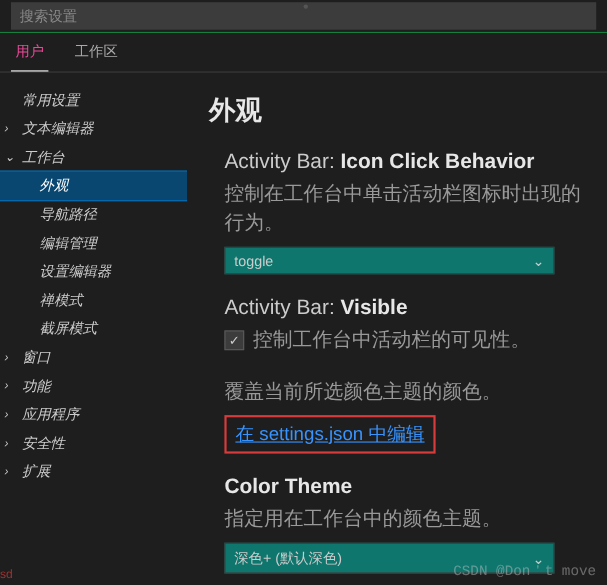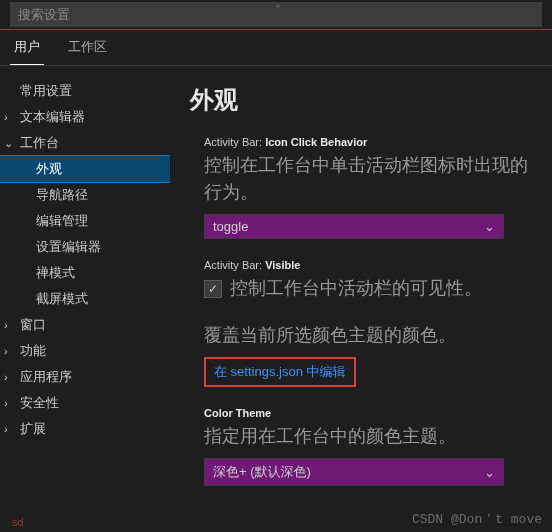--- a/index.html
+++ b/index.html
@@ -2,40 +2,40 @@
 <html><head>
 <meta charset="utf-8">
 <style>
 * { margin: 0; padding: 0; box-sizing: border-box; font-family: "Microsoft YaHei", -apple-system, sans-serif; }
 body { background: #1e1e1e; color: #ccc; width: 552px; height: 532px; overflow: hidden; font-size: 13px; }
 .search-bar { padding: 2px 10px; border-bottom: 1px solid #15803d; }
 .search-input { width: 100%; background: #3c3c3c; border: none; color: #ccc; padding: 5px 8px; font-size: 13px; outline: none; }
 .search-input::placeholder { color: #888; }
 .tabs { display: flex; border-bottom: 1px solid #3c3c3c; padding: 0 10px; }
 .tab { padding: 8px 4px; margin-right: 20px; color: #aaa; cursor: pointer; border-bottom: 1px solid transparent; }
-.tab.active { color: #e5e5e5; border-bottom: 1px solid #fff; }
+.tab.active { color: #ec4899; border-bottom: 1px solid #fff; }
 .body { display: flex; height: calc(100% - 68px); }
 .sidebar { width: 170px; padding: 12px 0; overflow-y: auto; }
-.side-item { display: flex; align-items: center; padding: 3px 8px 3px 20px; color: #ccc; cursor: pointer; font-size: 13px; line-height: 20px; }
+.side-item { display: flex; align-items: center; padding: 3px 8px 3px 20px; color: #ccc; cursor: pointer; font-size: 13px; line-height: 20px; font-style: italic; }
 .side-item.level1 { padding-left: 36px; }
 .side-item.selected { background: #094771; outline: 1px solid #007acc; color: #fff; }
 .chev { width: 14px; display: inline-block; color: #ccc; font-size: 11px; margin-right: 2px; margin-left: -16px; }
 .content { flex: 1; padding: 18px 20px; overflow-y: auto; }
 .content h1 { color: #e7e7e7; font-size: 24px; font-weight: 600; margin-bottom: 20px; }
 .setting { margin-bottom: 20px; padding-left: 12px; border-left: 2px solid transparent; }
-.setting .title { color: #ccc; font-size: 11px; margin-bottom: 4px; }
+.setting .title { color: #ccc; font-size: 19px; margin-bottom: 4px; }
 .setting .title .strong { color: #e7e7e7; font-weight: 600; }
 .setting .desc { color: #999; font-size: 18px; margin-bottom: 8px; line-height: 1.5; }
-.select { display: flex; align-items: center; justify-content: space-between; background: #701a75; border: 1px solid #3c3c3c; color: #ccc; padding: 4px 8px; width: 300px; cursor: pointer; font-size: 13px; }
+.select { display: flex; align-items: center; justify-content: space-between; background: #0f766e; border: 1px solid #3c3c3c; color: #ccc; padding: 4px 8px; width: 300px; cursor: pointer; font-size: 13px; }
 .checkbox-row { display: flex; align-items: center; gap: 8px; }
 .checkbox { width: 18px; height: 18px; background: #3c3c3c; border: 1px solid #5a5a5a; display: flex; align-items: center; justify-content: center; color: #ccc; font-size: 12px; cursor: pointer; }
-.link { color: #3794ff; cursor: pointer; font-size: 13px; }
+.link { color: #3794ff; text-decoration: underline; cursor: pointer; font-size: 17px; }
 .highlight-box { border: 2px solid #d83b3b; padding: 4px 8px; display: inline-block; }
 .watermark { position: absolute; right: 10px; bottom: 4px; color: rgba(200,200,200,0.45); font-size: 13px; pointer-events: none; font-family: Liberation Mono, monospace; }
-.sd { position: absolute; left: 12px; bottom: 4px; color: #a03030; font-size: 11px; pointer-events: none; }
+.sd { position: absolute; left: 0; bottom: 4px; color: #a03030; font-size: 11px; pointer-events: none; }
 .drag-dot { position: absolute; top: 4px; left: 50%; width: 4px; height: 4px; background: #555; border-radius: 50%; }
 </style>
 </head>
 <body>
 
 <div class="drag-dot"></div>
 
 <div class="search-bar">
   <input class="search-input" placeholder="搜索设置" style="">
 </div>

